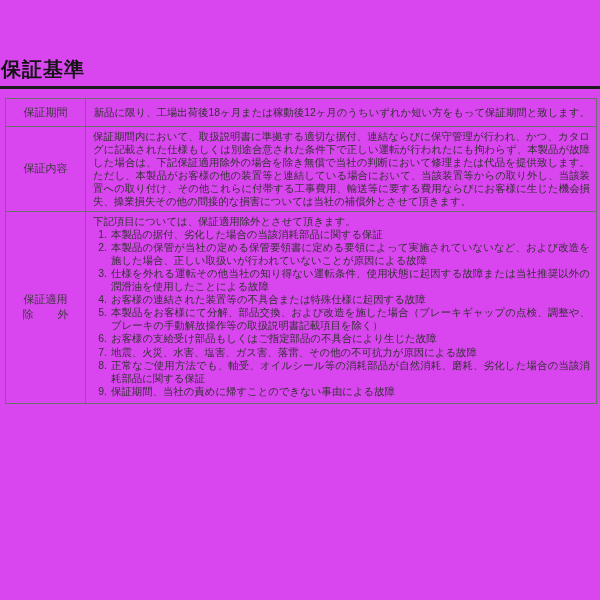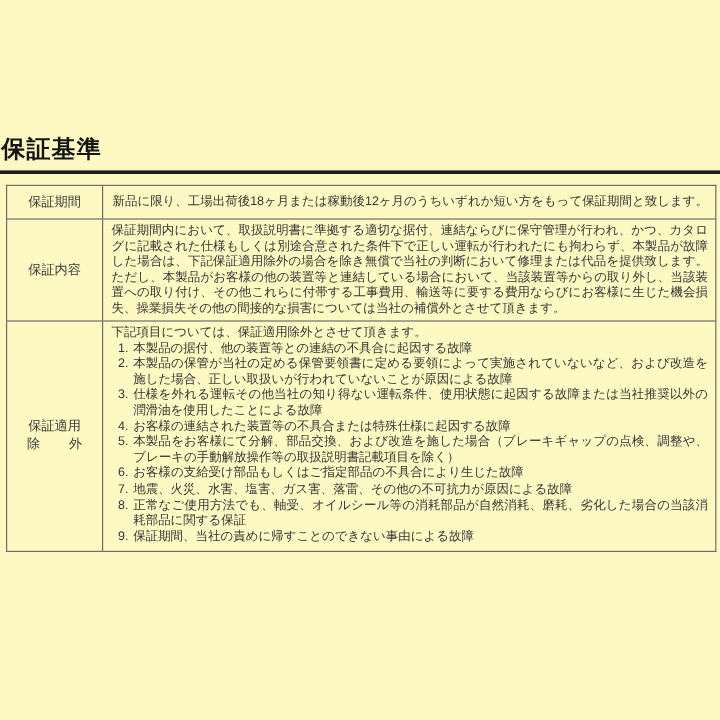--- a/index.html
+++ b/index.html
@@ -1,23 +1,23 @@
 <!DOCTYPE html>
 <html><head>
 <meta charset="utf-8">
 <style>
   html,body{margin:0;padding:0;background:#ffffff;}
   .page{
     position:relative;
     width:600px;height:600px;
-    background:#fef9c3;
+    background:#d946ef;
     font-family:"Liberation Sans","DejaVu Sans",sans-serif;
     color:#333;
     box-sizing:border-box;
-    padding-top:112px;
+    padding-top:56px;
     overflow:hidden;
   }
   .title{
     margin:0;
     padding:0 0 0 1px;
     font-size:20px;
     line-height:26px;
     font-weight:700;
     color:#141414;
     letter-spacing:1px;
@@ -103,21 +103,21 @@
         <div class="lbl-line justify-chars">
               <span>除</span>
               <span>外</span>
             </div>
       </th>
       <td>
         <div class="excl-intro">下記項目については、保証適用除外とさせて頂きます。</div>
         <div class="excl-list">
               <div class="excl-item">
                 <span class="num">1.</span>
-                <span class="txt">本製品の据付、他の装置等との連結の不具合に起因する故障</span>
+                <span class="txt">本製品の据付、劣化した場合の当該消耗部品に関する保証</span>
               </div>
               <div class="excl-item">
                 <span class="num">2.</span>
                 <span class="txt">本製品の保管が当社の定める保管要領書に定める要領によって実施されていないなど、および改造を施した場合、正しい取扱いが行われていないことが原因による故障</span>
               </div>
               <div class="excl-item">
                 <span class="num">3.</span>
                 <span class="txt">仕様を外れる運転その他当社の知り得ない運転条件、使用状態に起因する故障または当社推奨以外の潤滑油を使用したことによる故障</span>
               </div>
               <div class="excl-item">

